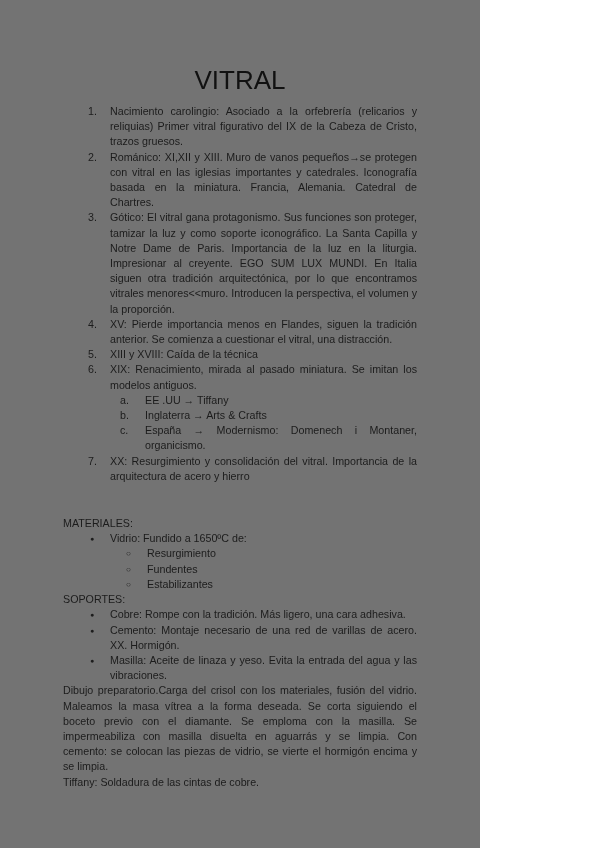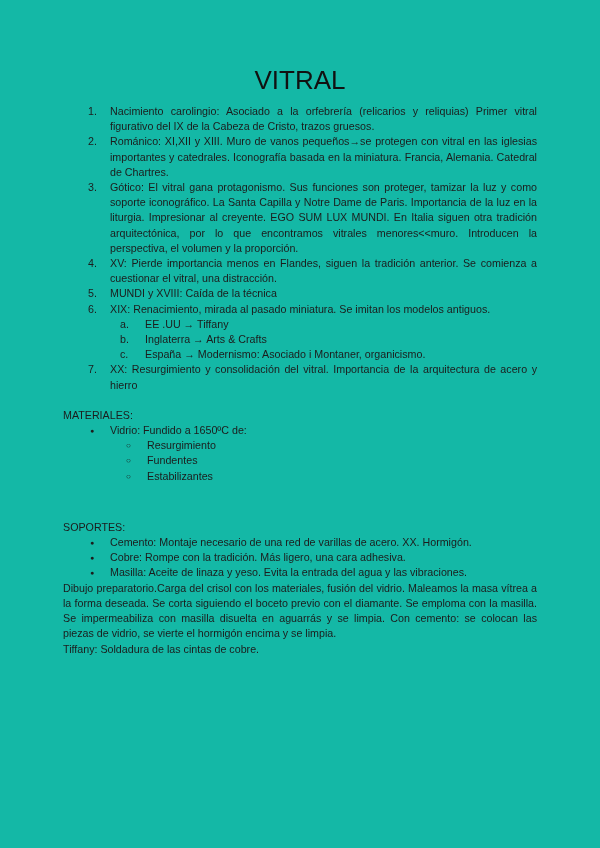--- a/index.html
+++ b/index.html
@@ -1,22 +1,22 @@
 <!DOCTYPE html>
 <html><head>
 <meta charset="utf-8">
 <style>
   * { box-sizing: border-box; margin: 0; padding: 0; }
   html, body { background: #ffffff; }
   body { font-family: "Liberation Sans", "DejaVu Sans", sans-serif; }
 
   .page {
-    width: 600px;
+    width: 480px;
     height: 848px;
-    background: #14b8a6;
+    background: #737373;
     position: relative;
     overflow: hidden;
   }
 
   .title {
     margin: 64px 63px 7px 63px;
     text-align: center;
     font-size: 26px;
     line-height: 33px;
     font-weight: 400;
@@ -38,22 +38,22 @@
   }
 
   
   .sub-item { position: relative; padding-left: 82px; }
   .sub-item > .marker { position: absolute; left: 57px; top: 0; }
 
   
   .continuation { padding-left: 47px; }
 
   
-  .heading { text-align: left; margin-top: 36px; }
-  .gap-top { margin-top: 15px; }
+  .heading { text-align: left; }
+  .gap-top { margin-top: 32px; }
 
   
   .bullet-item { position: relative; padding-left: 47px; }
   .bullet-item > .marker {
     position: absolute; left: 27px; top: 0;
     font-size: 7px; line-height: 15.2px;
   }
 
   
   .sub-bullet { position: relative; padding-left: 84px; }
@@ -88,41 +88,41 @@
       <span>Gótico: El vitral gana protagonismo. Sus funciones son proteger, tamizar la luz y como soporte iconográfico. La Santa Capilla y Notre Dame de Paris. Importancia de la luz en la liturgia. Impresionar al creyente. EGO SUM LUX MUNDI. En Italia siguen otra tradición arquitectónica, por lo que encontramos vitrales menores&lt;&lt;muro. Introducen la perspectiva, el volumen y la proporción.</span>
     </div>
 
     <div class="num-item">
       <span class="marker">4.</span>
       <span>XV: Pierde importancia menos en Flandes, siguen la tradición anterior. Se comienza a cuestionar el vitral, una distracción.</span>
     </div>
 
     <div class="num-item">
       <span class="marker">5.</span>
-      <span>MUNDI y XVIII: Caída de la técnica</span>
+      <span>XIII y XVIII: Caída de la técnica</span>
     </div>
 
     <div class="num-item">
       <span class="marker">6.</span>
       <span>XIX: Renacimiento, mirada al pasado miniatura. Se imitan los modelos antiguos.</span>
     </div>
 
     <div class="sub-item">
       <span class="marker">a.</span>
       <span>EE .UU → Tiffany</span>
     </div>
 
     <div class="sub-item">
       <span class="marker">b.</span>
       <span>Inglaterra → Arts &amp; Crafts</span>
     </div>
 
     <div class="sub-item">
       <span class="marker">c.</span>
-      <span>España → Modernismo: Asociado i Montaner, organicismo.</span>
+      <span>España → Modernismo: Domenech i Montaner, organicismo.</span>
     </div>
 
 
     <div class="num-item">
       <span class="marker">7.</span>
       <span>XX: Resurgimiento y consolidación del vitral. Importancia de la arquitectura de acero y hierro</span>
     </div>
 
     <div class="heading gap-top">MATERIALES:</div>
 
@@ -144,26 +144,26 @@
     <div class="sub-bullet">
       <span class="marker">○</span>
       <span>Estabilizantes</span>
     </div>
 
     <div class="heading">SOPORTES:</div>
 
 
     <div class="bullet-item">
       <span class="marker">●</span>
-      <span>Cemento: Montaje necesario de una red de varillas de acero. XX. Hormigón.</span>
+      <span>Cobre: Rompe con la tradición. Más ligero, una cara adhesiva.</span>
     </div>
 
     <div class="bullet-item">
       <span class="marker">●</span>
-      <span>Cobre: Rompe con la tradición. Más ligero, una cara adhesiva.</span>
+      <span>Cemento: Montaje necesario de una red de varillas de acero. XX. Hormigón.</span>
     </div>
 
     <div class="bullet-item">
       <span class="marker">●</span>
       <span>Masilla: Aceite de linaza y yeso. Evita la entrada del agua y las vibraciones.</span>
     </div>
 
 
     <div class="paragraph">Dibujo preparatorio.Carga del crisol con los materiales, fusión del vidrio. Maleamos la masa vítrea a la forma deseada. Se corta siguiendo el boceto previo con el diamante. Se emploma con la masilla. Se impermeabiliza con masilla disuelta en aguarrás y se limpia. Con cemento: se colocan las piezas de vidrio, se vierte el hormigón encima y se limpia.</div>
 

